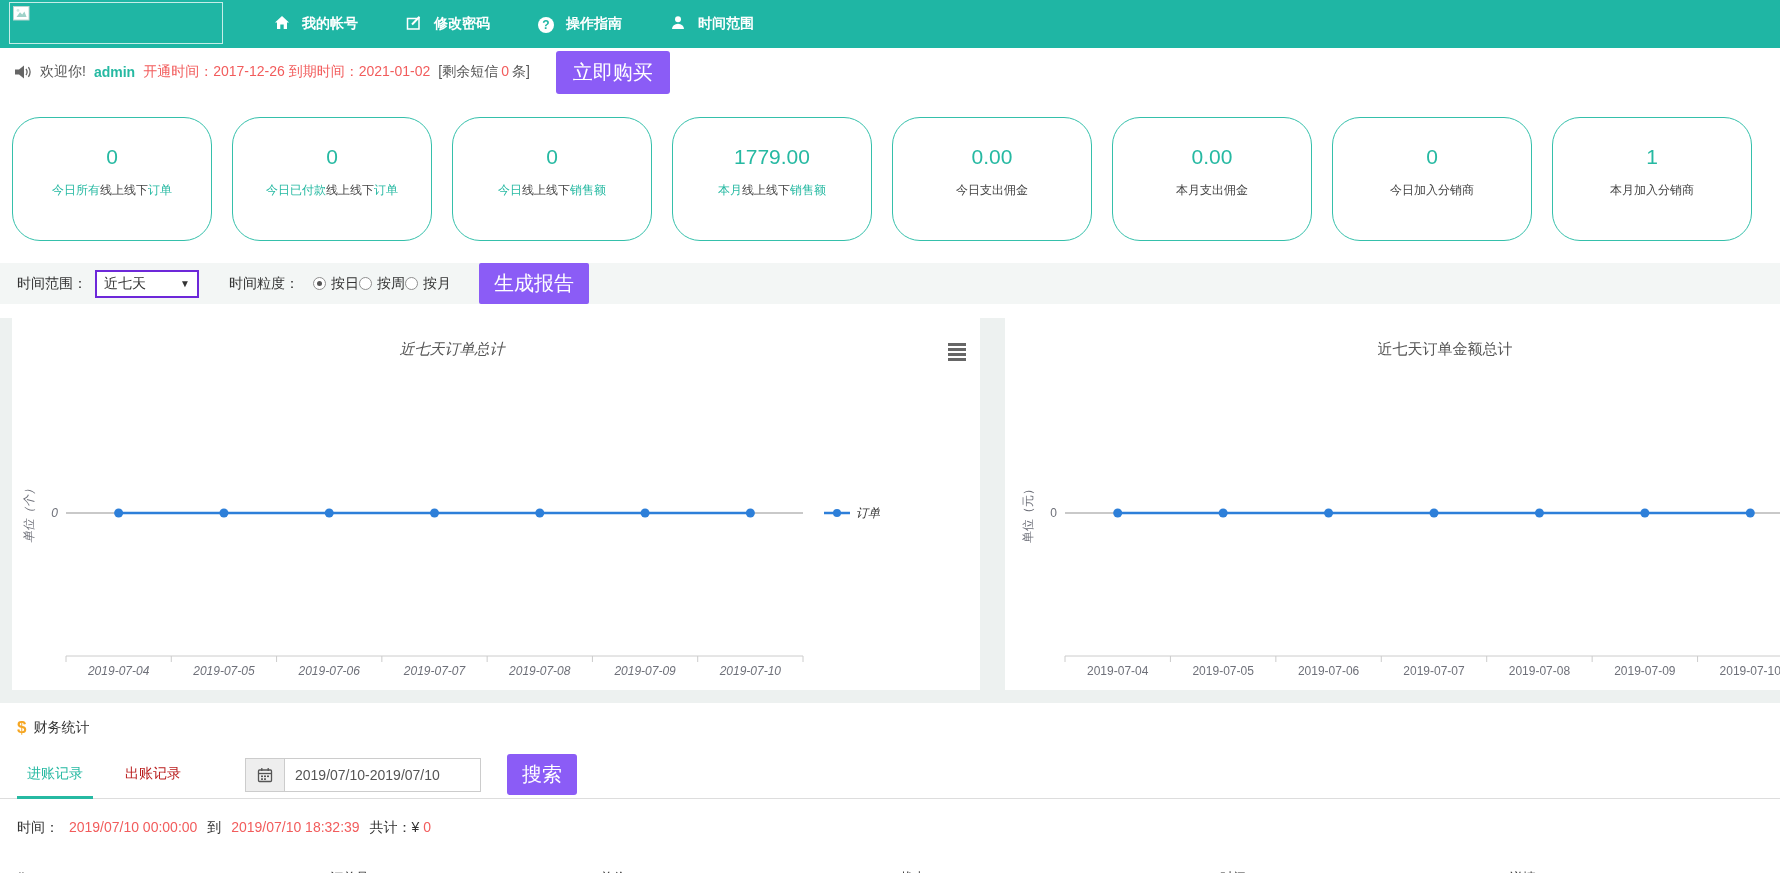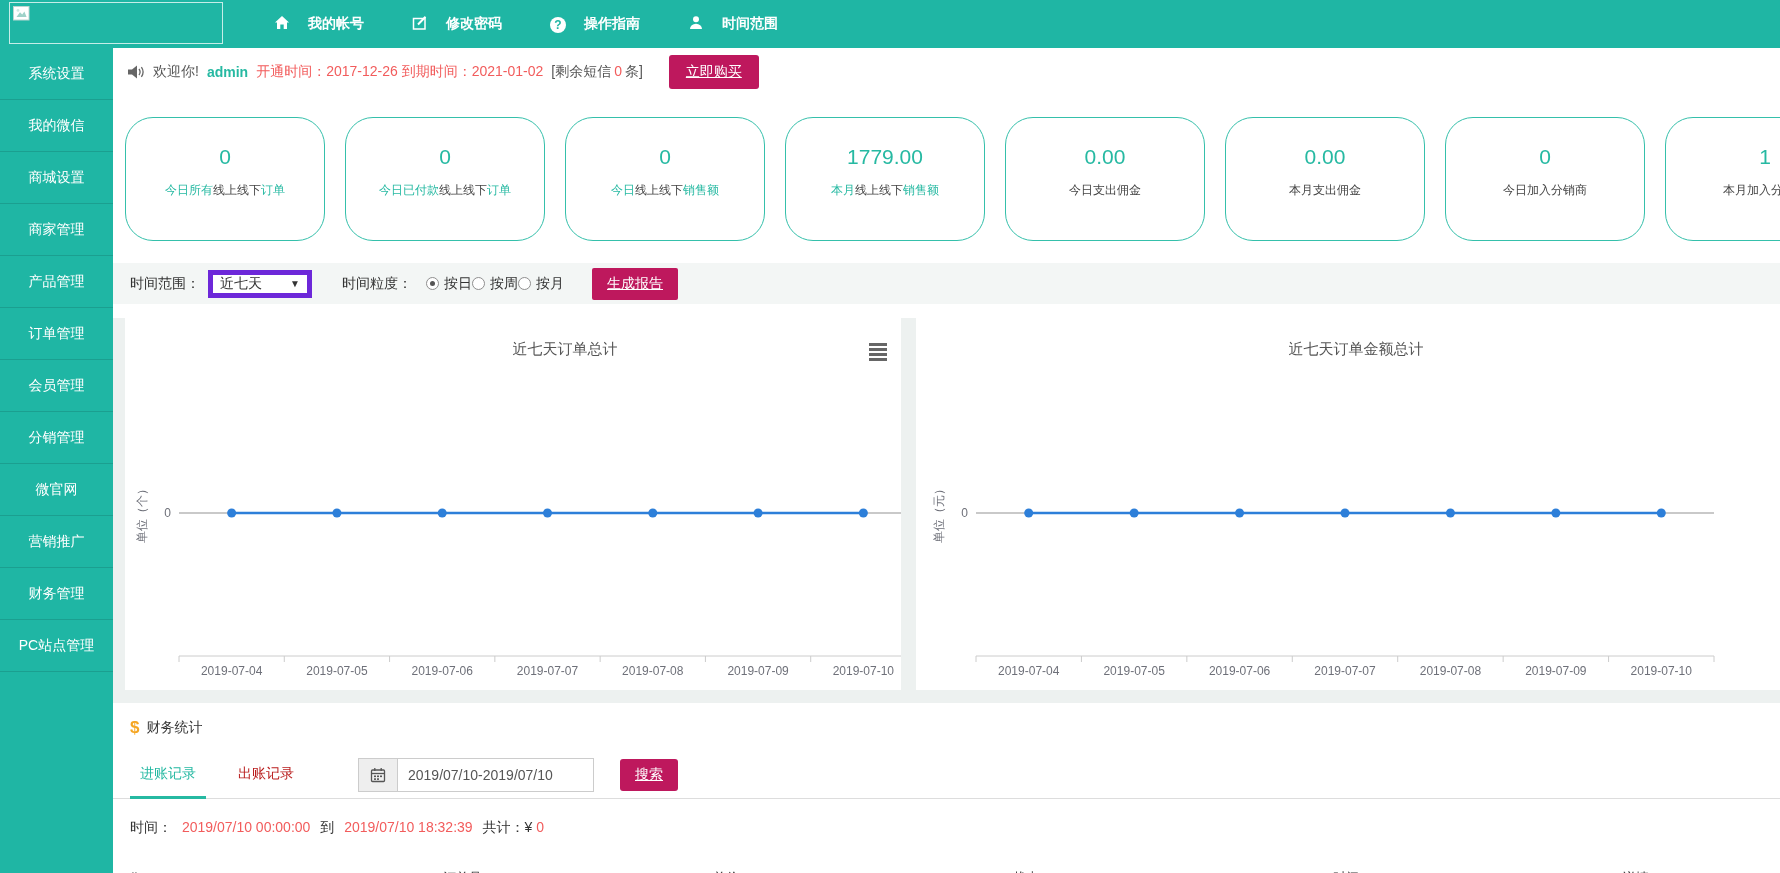--- a/index.html
+++ b/index.html
@@ -5,73 +5,73 @@
   * { margin:0; padding:0; box-sizing:border-box; }
   html,body { width:1780px; height:873px; overflow:hidden; background:#fff;
     font-family:"Liberation Sans","DejaVu Sans",sans-serif; }
 
   
   .navbar { position:relative; height:48px; background:#1fb6a4; display:flex; align-items:center; }
   .logo-box { position:absolute; left:9px; top:2px; width:214px; height:42px;
     border:1px solid rgba(255,255,255,.75); }
   .logo-box svg { position:absolute; left:3px; top:3px; }
   .nav-menu { display:flex; margin-left:250px; }
-  .nav-item { display:flex; align-items:center; gap:18px; color:#fff; font-size:14px;
+  .nav-item { display:flex; align-items:center; gap:12px; color:#fff; font-size:14px;
     font-weight:bold; padding:0 24px; cursor:pointer; height:48px; }
   .icon-help { width:16px; height:16px; border-radius:50%; background:#fff; color:#1fb6a4;
     font-size:12px; font-weight:bold; text-align:center; line-height:16px; display:inline-block; }
   .icon-help::after { content:"?"; }
 
   
   .layout { display:flex; height:825px; }
   .sidebar { width:113px; background:#1fb6a4; flex:none; }
   .side-item { height:52px; display:flex; align-items:center; justify-content:center;
     color:#fff; font-size:14px; border-bottom:1px solid rgba(0,0,0,.12); cursor:pointer; }
   .main { flex:1; overflow:hidden; position:relative; }
 
   
   .welcome { height:48px; display:flex; align-items:center; padding-left:14px; font-size:14px; background:#fff; }
   .welcome > * { margin-right:8px; }
   .w-greet { color:#555; }
   .w-user { color:#26b9a2; font-weight:bold; }
   .w-red { color:#f25c5c; }
   .sms { color:#555; }
   .sms b { color:#f25c5c; font-weight:normal; padding:0 3px; }
-  .btn { background:#be185d; color:#fff; border:none; font-size:14px; padding:8px 17px;
-    border-radius:3px; cursor:pointer; font-family:inherit;text-decoration:underline; }
+  .btn { background:#8b5cf6; color:#fff; border:none; font-size:20px; padding:8px 17px;
+    border-radius:3px; cursor:pointer; font-family:inherit; }
   .buy-btn { margin-left:18px; }
 
   
   .cards { display:flex; gap:20px; padding:21px 0 0 12px; height:145px; }
   .card { flex:none; width:200px; height:124px; background:#fff; border:1.5px solid #35c0ab;
     border-radius:28px; text-align:center; }
   .card-value { margin-top:27px; font-size:21px; color:#26b9a2; }
   .card-label { margin-top:13px; font-size:12px; }
   .card-label .t { color:#26b9a2; }
   .card-label .d { color:#444; }
 
   
   .filter { margin-top:22px; height:41px; background:#f3f6f5; display:flex; align-items:center;
     padding-left:17px; font-size:14px; color:#333; }
-  .sel { margin-left:8px; width:104px; height:28px; background:#fff; border:5px solid #6d28d9;
+  .sel { margin-left:8px; width:104px; height:28px; background:#fff; border:2px solid #6d28d9;
     display:flex; align-items:center; justify-content:space-between; padding:0 7px; cursor:pointer; }
   .sel .arrow { font-size:10px; color:#333; }
   .gran-label { margin-left:30px; }
   .radios { display:flex; margin-left:14px; }
   .radio-opt { display:flex; align-items:center; gap:5px; cursor:pointer; }
   .radio { width:13px; height:13px; border-radius:50%; border:1px solid #8f8f8f; background:#fff; display:inline-block; }
   .radio.checked { position:relative; }
   .radio.checked::after { content:""; position:absolute; left:3px; top:3px; width:5px; height:5px;
     border-radius:50%; background:#555; }
   .report-btn { margin-left:28px; padding:7px 15px; border-radius:2px;text-align:right; }
 
   
   .charts { display:flex; margin-top:14px; height:372px; padding-left:12px; background:#edf1f0; }
   .chart-panel { position:relative; background:#fff; overflow:hidden; height:372px; }
-  .chart-panel.left { width:776px; flex:none; margin-right:15px; }
+  .chart-panel.left { width:968px; flex:none; margin-right:25px;font-style:italic; }
   .chart-panel.right { flex:1; }
   .c-title { font-size:15px; fill:#555; }
   .c-axis { font-size:12px; fill:#6e7079; }
   .c-legend { font-size:12px; fill:#333; }
   .toolbox { position:absolute; top:25px; right:14px; width:18px; cursor:pointer; }
   .toolbox i { display:block; height:2.5px; background:#666; margin-bottom:2.5px; }
   .strip { height:13px; background:#edf1f0; }
 
   
   .fin-title { padding:15px 0 13px 17px; font-size:14px; color:#333; display:flex; align-items:center; }
@@ -124,34 +124,20 @@
             <circle cx="8" cy="4.2" r="3" fill="#fff"></circle>
             <path d="M2 14 a6 5.2 0 0 1 12 0 z" fill="#fff"></path>
           </svg></span>
         <span>时间范围</span>
       </div>
     </nav>
 </header>
 
 <div class="layout">
 
-  <aside class="sidebar">
-      <div class="side-item">系统设置</div>
-      <div class="side-item">我的微信</div>
-      <div class="side-item">商城设置</div>
-      <div class="side-item">商家管理</div>
-      <div class="side-item">产品管理</div>
-      <div class="side-item">订单管理</div>
-      <div class="side-item">会员管理</div>
-      <div class="side-item">分销管理</div>
-      <div class="side-item">微官网</div>
-      <div class="side-item">营销推广</div>
-      <div class="side-item">财务管理</div>
-      <div class="side-item">PC站点管理</div>
-    </aside>
 
   <div class="main">
 
     <div class="welcome">
       <svg width="18" height="16" viewBox="0 0 18 16">
         <polygon points="1,5.5 5,5.5 10,1.5 10,14.5 5,10.5 1,10.5" fill="#666"></polygon>
         <path d="M12 5 q2.2 3 0 6" stroke="#666" stroke-width="1.3" fill="none"></path>
         <path d="M14.4 3.2 q3.4 4.8 0 9.6" stroke="#666" stroke-width="1.3" fill="none"></path>
       </svg>
       <span class="w-greet">欢迎你!</span>

